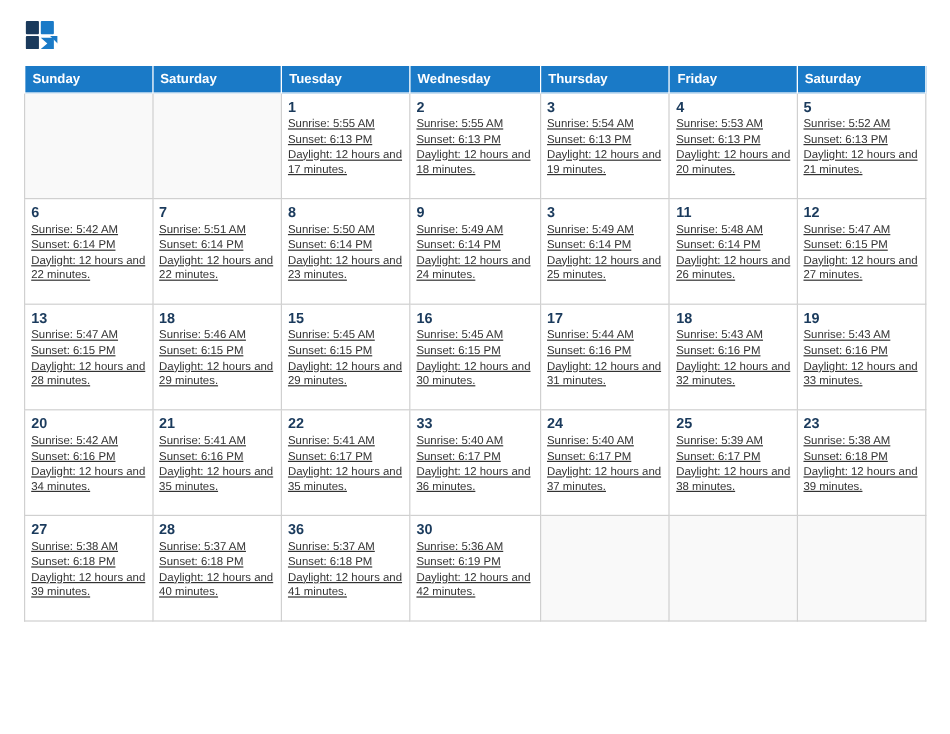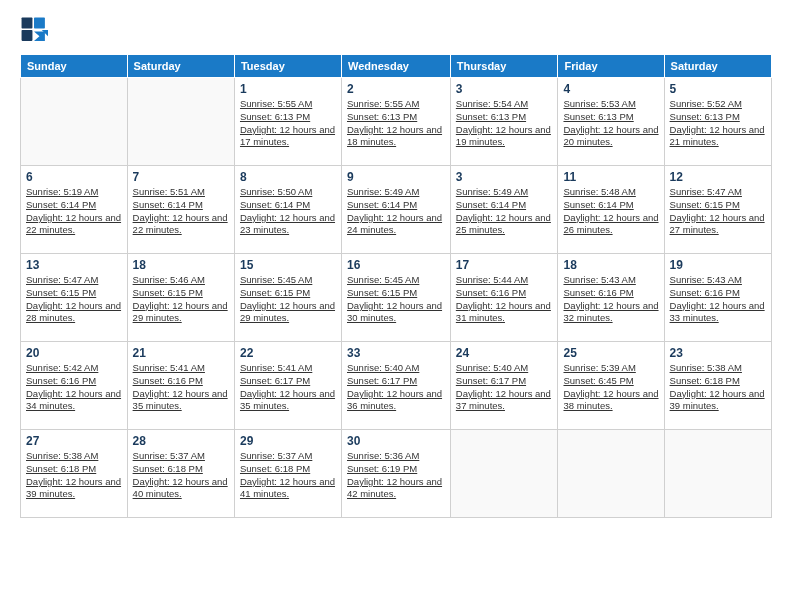--- a/index.html
+++ b/index.html
@@ -149,21 +149,21 @@
           <td>
             <span class="day-num">5</span>
             <div class="day-detail">Sunrise: 5:52 AM
 Sunset: 6:13 PM
 Daylight: 12 hours and 21 minutes.</div>
           </td>
         </tr>
         <tr>
           <td>
             <span class="day-num">6</span>
-            <div class="day-detail">Sunrise: 5:19 AM
+            <div class="day-detail">Sunrise: 5:42 AM
 Sunset: 6:14 PM
 Daylight: 12 hours and 22 minutes.</div>
           </td>
           <td>
             <span class="day-num">7</span>
             <div class="day-detail">Sunrise: 5:51 AM
 Sunset: 6:14 PM
 Daylight: 12 hours and 22 minutes.</div>
           </td>
           <td>
@@ -268,21 +268,21 @@
           </td>
           <td>
             <span class="day-num">24</span>
             <div class="day-detail">Sunrise: 5:40 AM
 Sunset: 6:17 PM
 Daylight: 12 hours and 37 minutes.</div>
           </td>
           <td>
             <span class="day-num">25</span>
             <div class="day-detail">Sunrise: 5:39 AM
-Sunset: 6:45 PM
+Sunset: 6:17 PM
 Daylight: 12 hours and 38 minutes.</div>
           </td>
           <td>
             <span class="day-num">23</span>
             <div class="day-detail">Sunrise: 5:38 AM
 Sunset: 6:18 PM
 Daylight: 12 hours and 39 minutes.</div>
           </td>
         </tr>
         <tr>
@@ -292,21 +292,21 @@
 Sunset: 6:18 PM
 Daylight: 12 hours and 39 minutes.</div>
           </td>
           <td>
             <span class="day-num">28</span>
             <div class="day-detail">Sunrise: 5:37 AM
 Sunset: 6:18 PM
 Daylight: 12 hours and 40 minutes.</div>
           </td>
           <td>
-            <span class="day-num">29</span>
+            <span class="day-num">36</span>
             <div class="day-detail">Sunrise: 5:37 AM
 Sunset: 6:18 PM
 Daylight: 12 hours and 41 minutes.</div>
           </td>
           <td>
             <span class="day-num">30</span>
             <div class="day-detail">Sunrise: 5:36 AM
 Sunset: 6:19 PM
 Daylight: 12 hours and 42 minutes.</div>
           </td>

